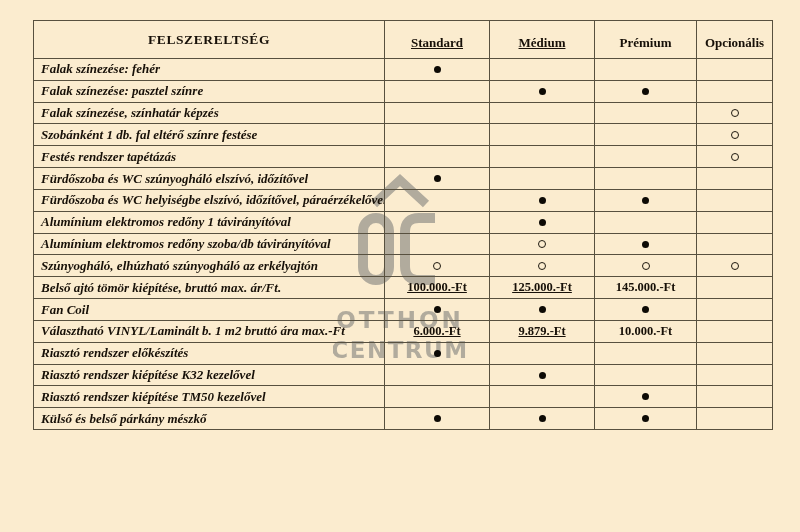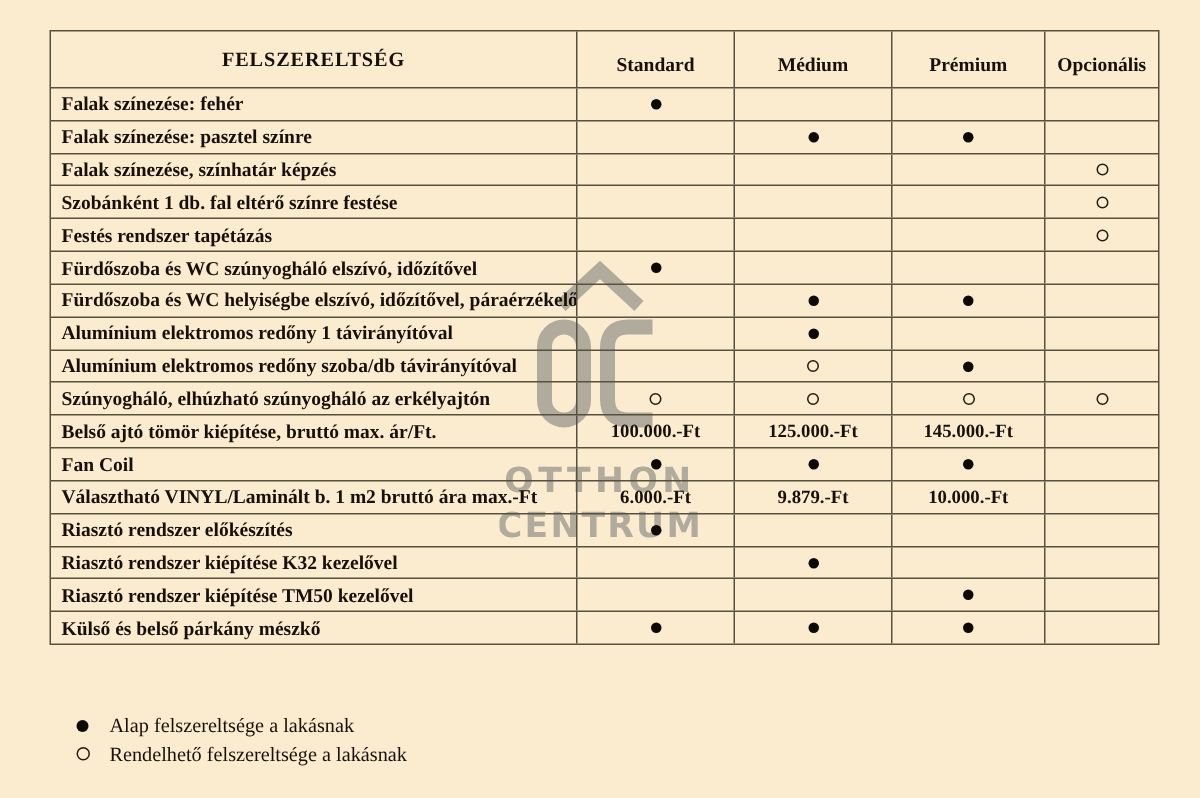--- a/index.html
+++ b/index.html
@@ -20,29 +20,29 @@
     position:absolute;left:33px;top:20px;width:740px;height:410px;z-index:1;
     border:1px solid var(--line);
     display:flex;flex-direction:column;color:var(--ink);
   }
   .trow{display:flex;flex:1;min-height:0;}
   .trow.header{flex:0 0 38px;}
   .trow:not(:last-child){border-bottom:1px solid var(--line);}
   .tcell{display:flex;align-items:center;justify-content:center;min-width:0;}
   .tcell + .tcell{border-left:1px solid var(--line);}
   .c-feature{width:350px;flex:0 0 350px;}
-  .c-std,.c-med{width:105px;flex:0 0 105px;}
+  .c-std,.c-med{width:105px;flex:0 0 105px;text-decoration:underline;}
   .c-pre{width:102px;flex:0 0 102px;}
   .c-opt{flex:1;}
 
   .header .c-feature{justify-content:center;font-weight:bold;font-size:13.5px;letter-spacing:.6px;}
   .header .col-label{font-weight:bold;font-size:13px;padding-top:6px;}
 
   .trow.data .c-feature{justify-content:flex-start;padding-left:7px;
-    font-weight:bold;font-size:13px;white-space:nowrap;overflow:hidden;}
+    font-weight:bold;font-style:italic;font-size:13px;white-space:nowrap;overflow:hidden;}
 
   .dot{width:7px;height:7px;border-radius:50%;background:#0d0a05;display:inline-block;}
   .ring{width:8px;height:8px;border-radius:50%;border:1.5px solid #201a10;display:inline-block;background:transparent;}
   .price{font-weight:bold;font-size:12.5px;white-space:nowrap;}
 
   .legend{position:absolute;left:51px;top:474px;z-index:1;color:var(--ink);}
   .legend-row{display:flex;align-items:center;height:19px;}
   .legend-marker{width:22px;display:flex;align-items:center;justify-content:flex-start;}
   .legend-dot{width:8px;height:8px;border-radius:50%;background:#0d0a05;display:inline-block;}
   .legend-ring{width:9px;height:9px;border-radius:50%;border:1.5px solid #201a10;display:inline-block;}
@@ -264,28 +264,14 @@
       <div class="tcell c-med">
           <span class="dot"></span>
         </div>
       <div class="tcell c-pre">
           <span class="dot"></span>
         </div>
       <div class="tcell c-opt"></div>
     </div>
   </div>
 
-  <div class="legend">
-    <div class="legend-row">
-      <span class="legend-marker">
-          <span class="legend-dot"></span>
-        </span>
-      <span class="legend-text">Alap felszereltsége a lakásnak</span>
-    </div>
-    <div class="legend-row">
-      <span class="legend-marker">
-          <span class="legend-ring"></span>
-        </span>
-      <span class="legend-text">Rendelhető felszereltsége a lakásnak</span>
-    </div>
-  </div>
 
 </div>
 
 </body></html>

